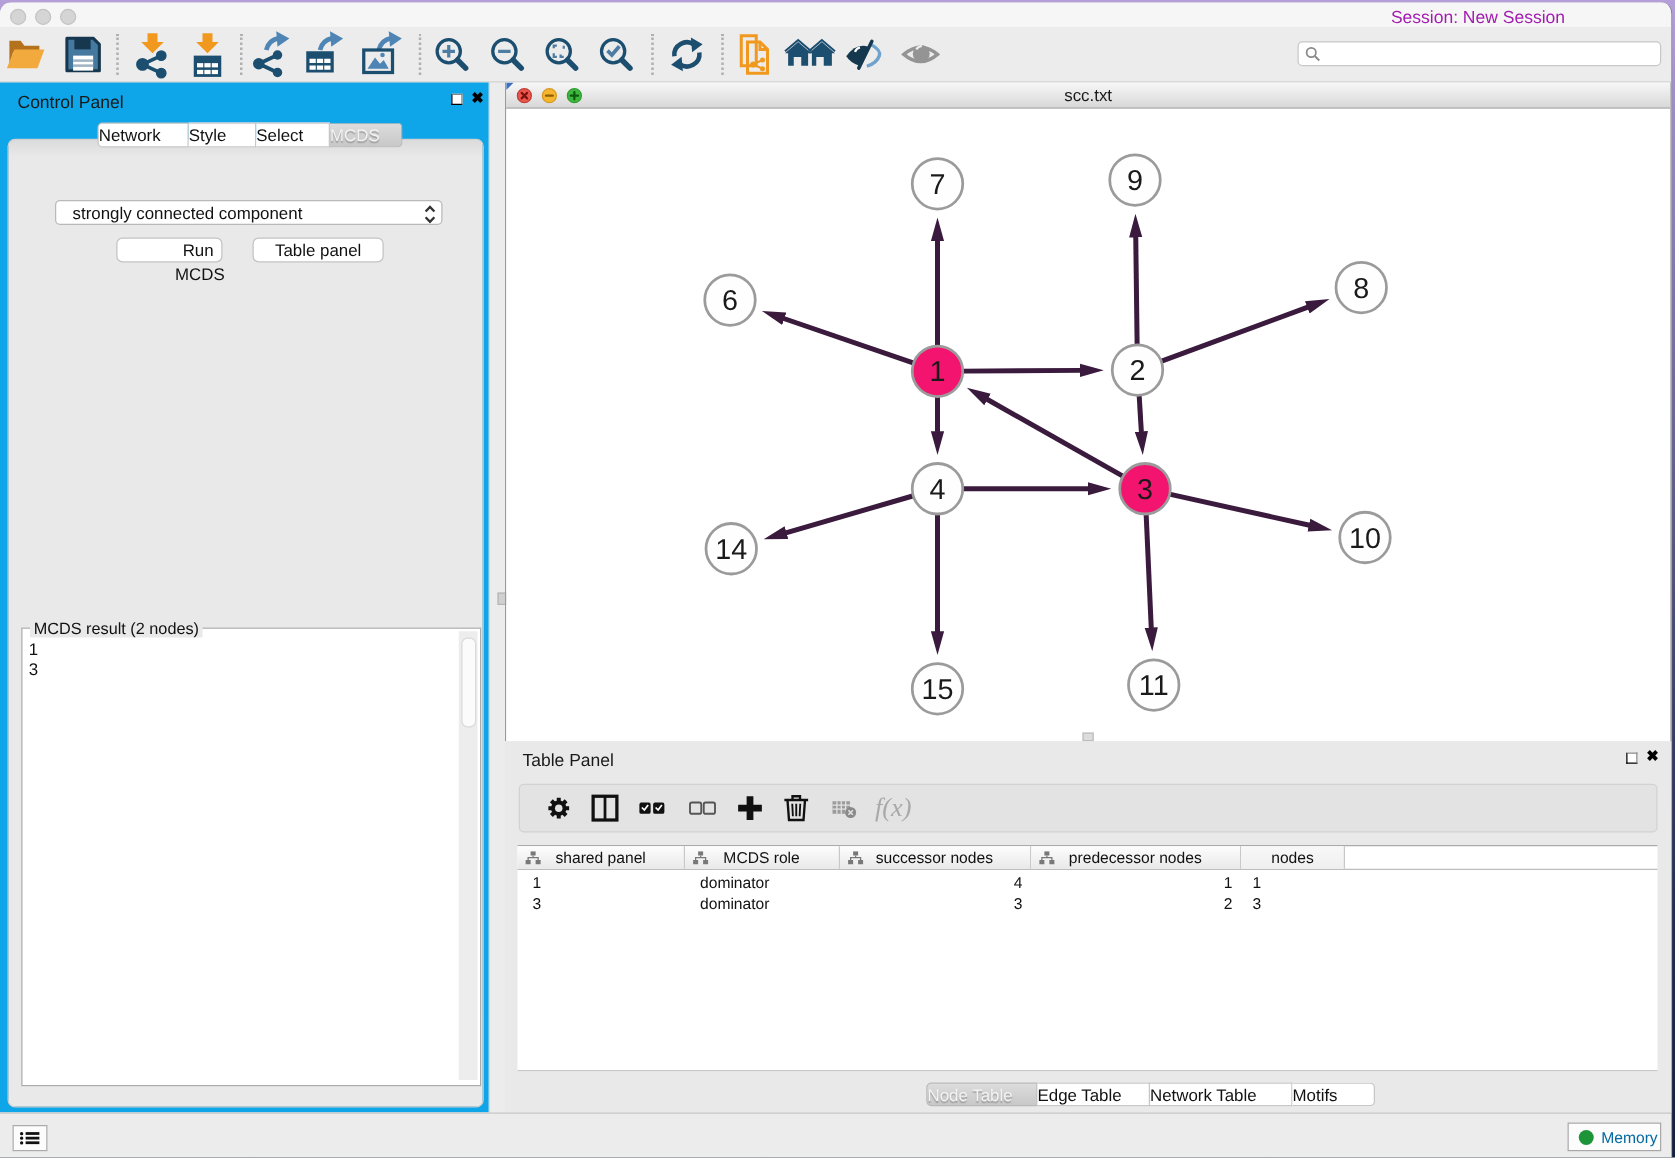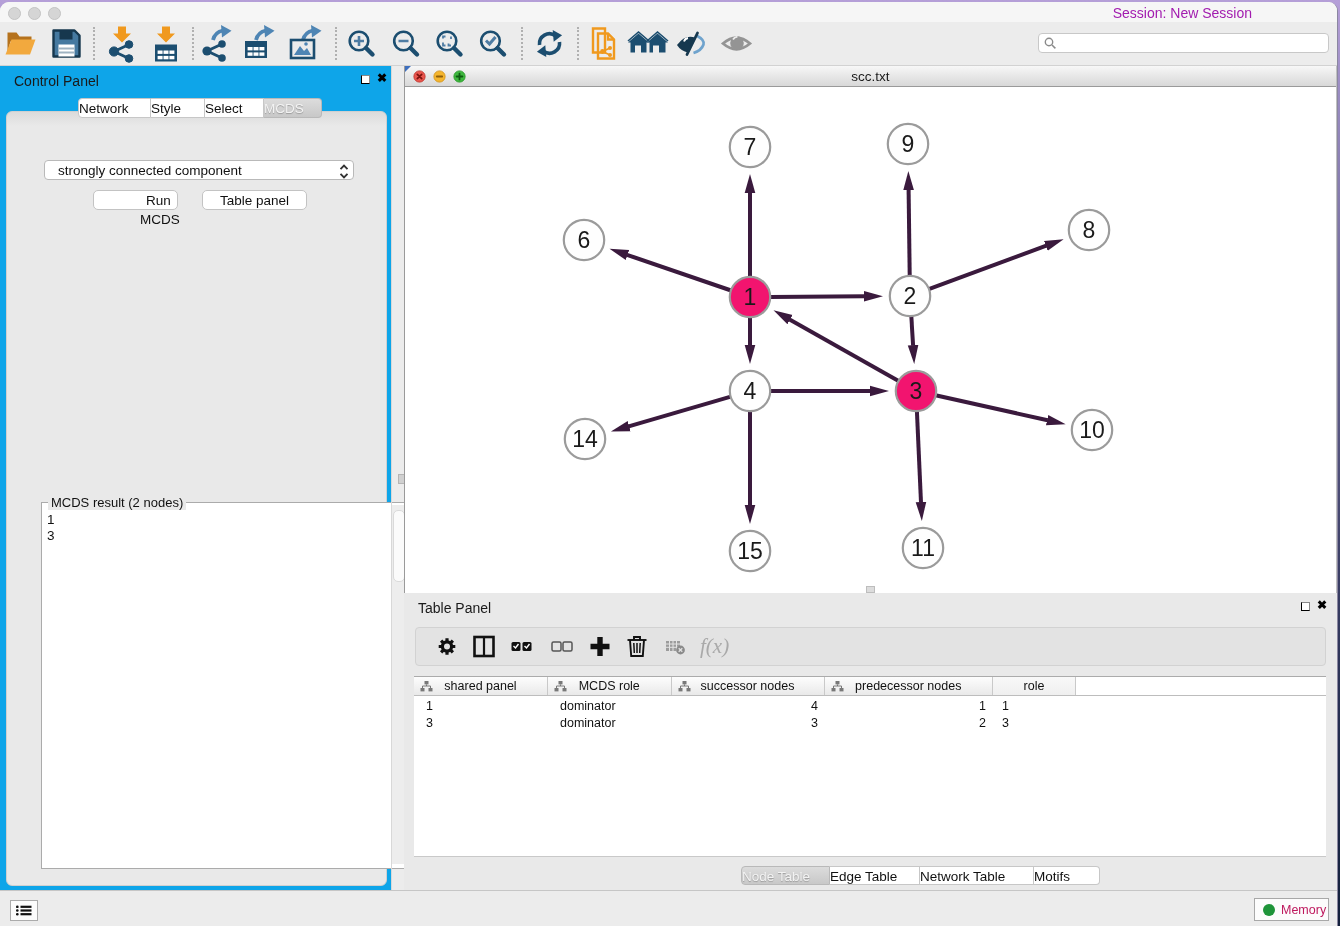--- a/index.html
+++ b/index.html
@@ -39,21 +39,21 @@
     text-shadow:0 1px 1px #9a9a9a;border-color:#b9b9b9;}
   #tabpane{position:absolute;left:6px;top:45px;width:379px;height:773px;
     border:1px solid #d0d0d0;border-radius:6px;
     background:linear-gradient(#dbdbdb 0,#e9e9e9 14px);}
   .btn{position:absolute;background:#fff;border:1px solid #c3c3c3;border-radius:5px;
     font-size:13.5px;color:#111;text-align:center;box-sizing:border-box;}
   #combo{position:absolute;left:37px;top:48px;width:310px;height:20px;background:#fff;
     border:1px solid #b9b9b9;border-radius:4px;font-size:13.5px;color:#111;
     line-height:19px;box-sizing:border-box;}
   #fieldset{position:absolute;left:10px;top:390px;width:366px;height:365px;
-    border:1px solid #ababab;background:#fff;margin-left:24px;}
+    border:1px solid #ababab;background:#fff;}
   #fslegend{position:absolute;left:6px;top:-8px;background:#e9e9e9;padding:0 3px;
     font-size:13px;color:#111;}
   
   #netframe{position:absolute;left:404px;top:64px;width:933px;height:527px;
     border-left:1px solid #9a9a9a;border-right:1px solid #c0c0c0;box-sizing:border-box;}
   #nettitle{position:absolute;left:0;top:0;width:100%;height:21px;
     background:linear-gradient(#f7f7f7,#d8d8d8);border-bottom:1px solid #9a9a9a;box-sizing:border-box;}
   #netcanvas{position:absolute;left:0;top:21px;width:931px;height:506px;background:#fff;}
   
   #tpanel{position:absolute;left:404px;top:591px;width:934px;height:297px;background:#e9e9e9;}
@@ -64,21 +64,21 @@
   .hcell{position:absolute;top:0;height:18px;background:linear-gradient(#fdfdfd,#e9e9e9);
     border-right:1px solid #c9c9c9;box-sizing:border-box;font-size:12.5px;color:#111;
     text-align:center;line-height:18px;}
   #tblbody{position:absolute;left:10px;top:103px;width:912px;height:160px;background:#fff;
     border-bottom:1px solid #c9c9c9;font-size:12.5px;color:#111;}
   .btabs{position:absolute;top:273px;height:19px;display:flex;}
   
   #statusbar{position:absolute;left:0;top:888px;width:100%;height:36px;background:#ececec;
     border-top:1px solid #c6c6c6;box-sizing:border-box;}
   #membtn{position:absolute;left:1254px;top:7px;width:75px;height:23px;background:#fcfcfc;
-    border:1px solid #a8a8a8;font-size:12.5px;color:#be185d;box-sizing:border-box;}
+    border:1px solid #a8a8a8;font-size:12.5px;color:#0369a1;box-sizing:border-box;}
   #listbtn{position:absolute;left:10px;top:9px;width:28px;height:21px;background:#fcfcfc;
     border:1px solid #ababab;box-sizing:border-box;}
 </style>
 </head>
 <body>
 <div id="win">
 
   <div id="titlebar">
     <div class="tl" style="left:8px;"></div>
     <div class="tl" style="left:28px;"></div>
@@ -389,21 +389,21 @@
         </g>
 
         <text x="284" y="25" font-family="Liberation Serif, serif" font-style="italic" font-size="21px" fill="#a9a9a9">f(x)</text>
       </svg>
     </div>
     <div id="tblhead">
       <div class="hcell" style="left:0;width:134px;">shared panel</div>
       <div class="hcell" style="left:134px;width:123.5px;">MCDS role</div>
       <div class="hcell" style="left:257.5px;width:153px;">successor nodes</div>
       <div class="hcell" style="left:410.5px;width:168.5px;">predecessor nodes</div>
-      <div class="hcell" style="left:579px;width:83px;background:linear-gradient(#f8f8f8,#efefef);">role</div>
+      <div class="hcell" style="left:579px;width:83px;background:linear-gradient(#f8f8f8,#efefef);">nodes</div>
       <svg class="abs" style="left:6px;top:4px;" width="13" height="11" viewBox="0 0 13 11">
           <g fill="#787878">
             <rect x="4.5" y="0" width="4" height="3.4"></rect>
             <rect x="0.5" y="7" width="4" height="3.4"></rect>
             <rect x="8.5" y="7" width="4" height="3.4"></rect>
             <path d="M2.5,7 L2.5,5 L10.5,5 L10.5,7 M6.5,5 L6.5,3.4" stroke="#787878" fill="none"></path>
           </g>
         </svg>
       <svg class="abs" style="left:140px;top:4px;" width="13" height="11" viewBox="0 0 13 11">
           <g fill="#787878">

